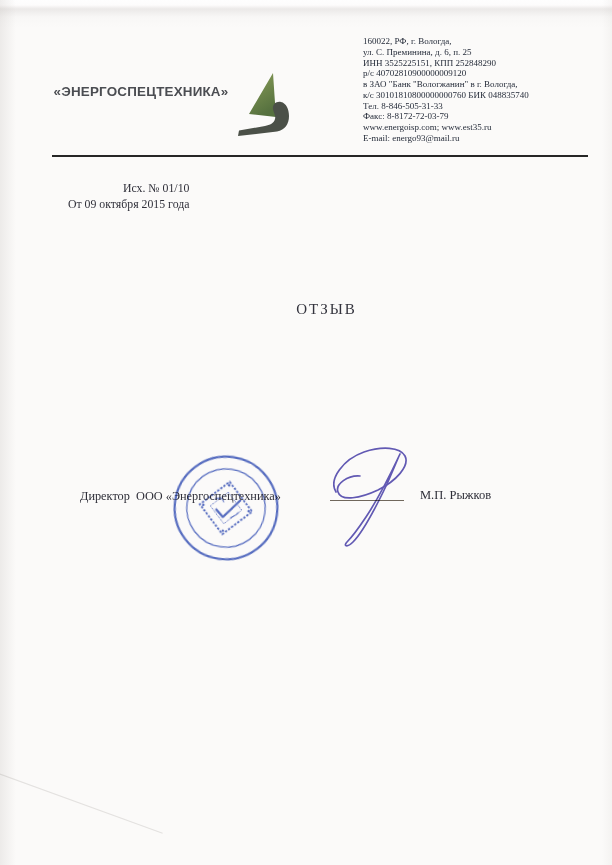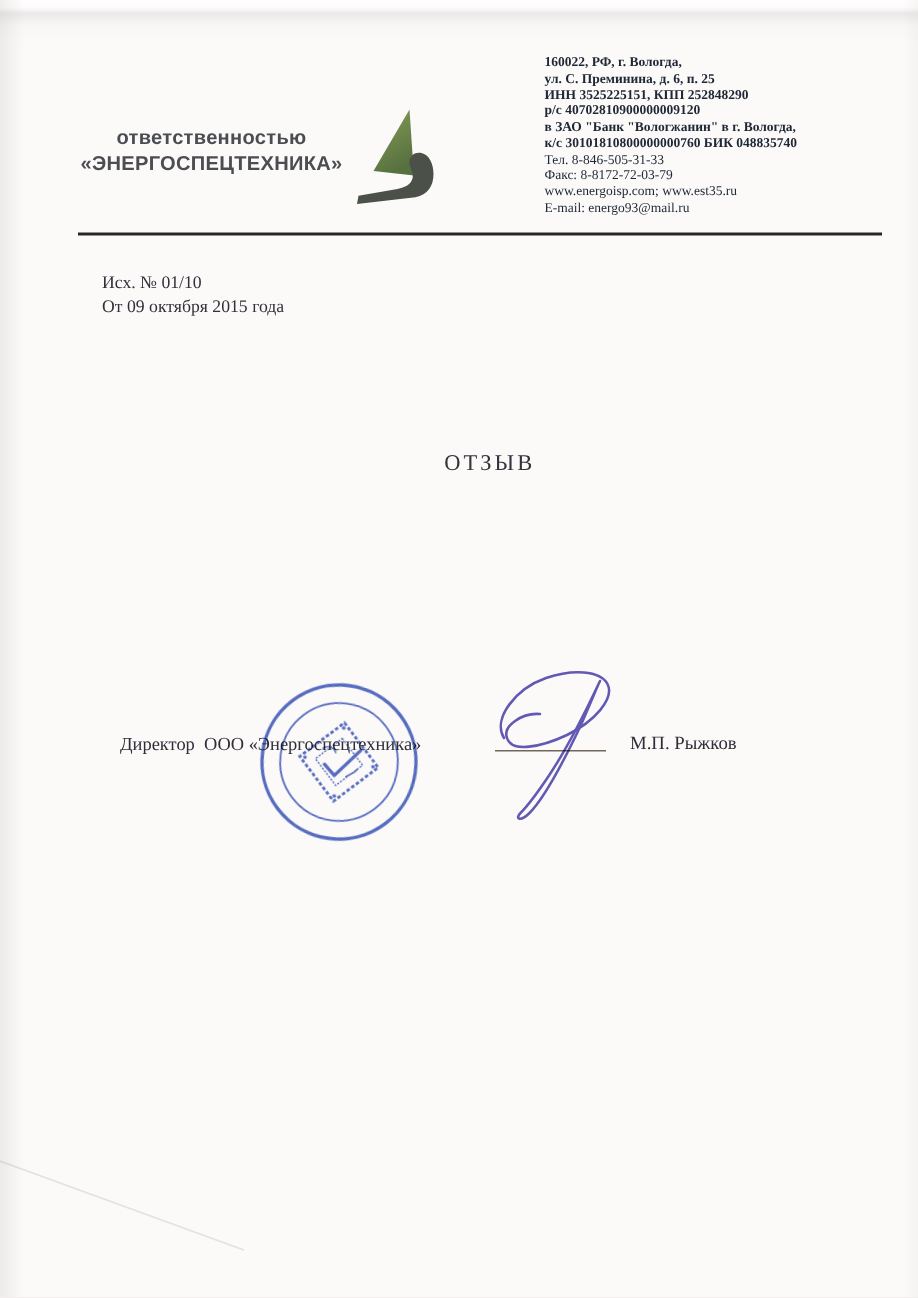--- a/index.html
+++ b/index.html
@@ -15,25 +15,25 @@
                linear-gradient(270deg, rgba(185,180,176,.10) 0, rgba(0,0,0,0) 10px);
   }
   .abs { position:absolute; }
 
   .company-block{ left:34px; top:83px; width:214px; text-align:center;
     font-family:"Liberation Sans", sans-serif; font-weight:700;
     font-size:13.4px; line-height:17px; color:#4b4d52; letter-spacing:.2px; }
   .logo{ left:230px; top:62px; width:64px; height:82px; }
 
   .addr{ left:363px; top:36px; font-size:9px; line-height:10.75px; color:#1f2634; }
-  .addr .b{ font-weight:700; }
+  .addr .b{ font-weight:400; }
 
   .rule{ left:52px; top:155px; width:536px; height:2px; background:#262626; }
 
-  .ref{ left:68px; top:181px; font-size:11.8px; line-height:15.5px; color:#30303a; }
+  .ref{ left:68px; top:181px; font-size:11.8px; line-height:15.5px; color:#30303a;text-align:right; }
 
   .title{ left:0; top:301px; width:612px; text-align:center;
     font-size:15px; letter-spacing:2px; color:#33333d;padding-left:41px; }
 
   .body-text{ left:38px; top:337px; width:537px; font-size:13.2px; line-height:21.6px;
     text-indent:37px; text-align:justify; color:#2b2b33; }
 
   .sig-position{ left:80px; top:489px; font-size:12.3px; color:#2f2f39; white-space:pre-wrap; }
   .sig-line{ left:330px; top:500px; width:74px; height:1px; background:#70675c; }
   .sig-name{ left:420px; top:488px; font-size:12.5px; color:#2f2f39; }
@@ -45,21 +45,20 @@
 
   .crease{ left:-12px; top:802px; width:180px; height:1px;
     background:rgba(120,115,110,.18); transform:rotate(20deg); }
 </style>
 </head>
 <body>
 
 <div class="page">
 
   <div class="abs company-block">
-    <div>ответственностью</div>
     <div>«ЭНЕРГОСПЕЦТЕХНИКА»</div>
   </div>
 
   <svg class="abs logo" viewBox="0 0 64 82">
     <defs>
       <linearGradient id="lg-sail" x1="0" y1="0" x2="0.4" y2="1">
         <stop offset="0" stop-color="#8a9e58"></stop>
         <stop offset="1" stop-color="#56713f"></stop>
       </linearGradient>
     </defs>

